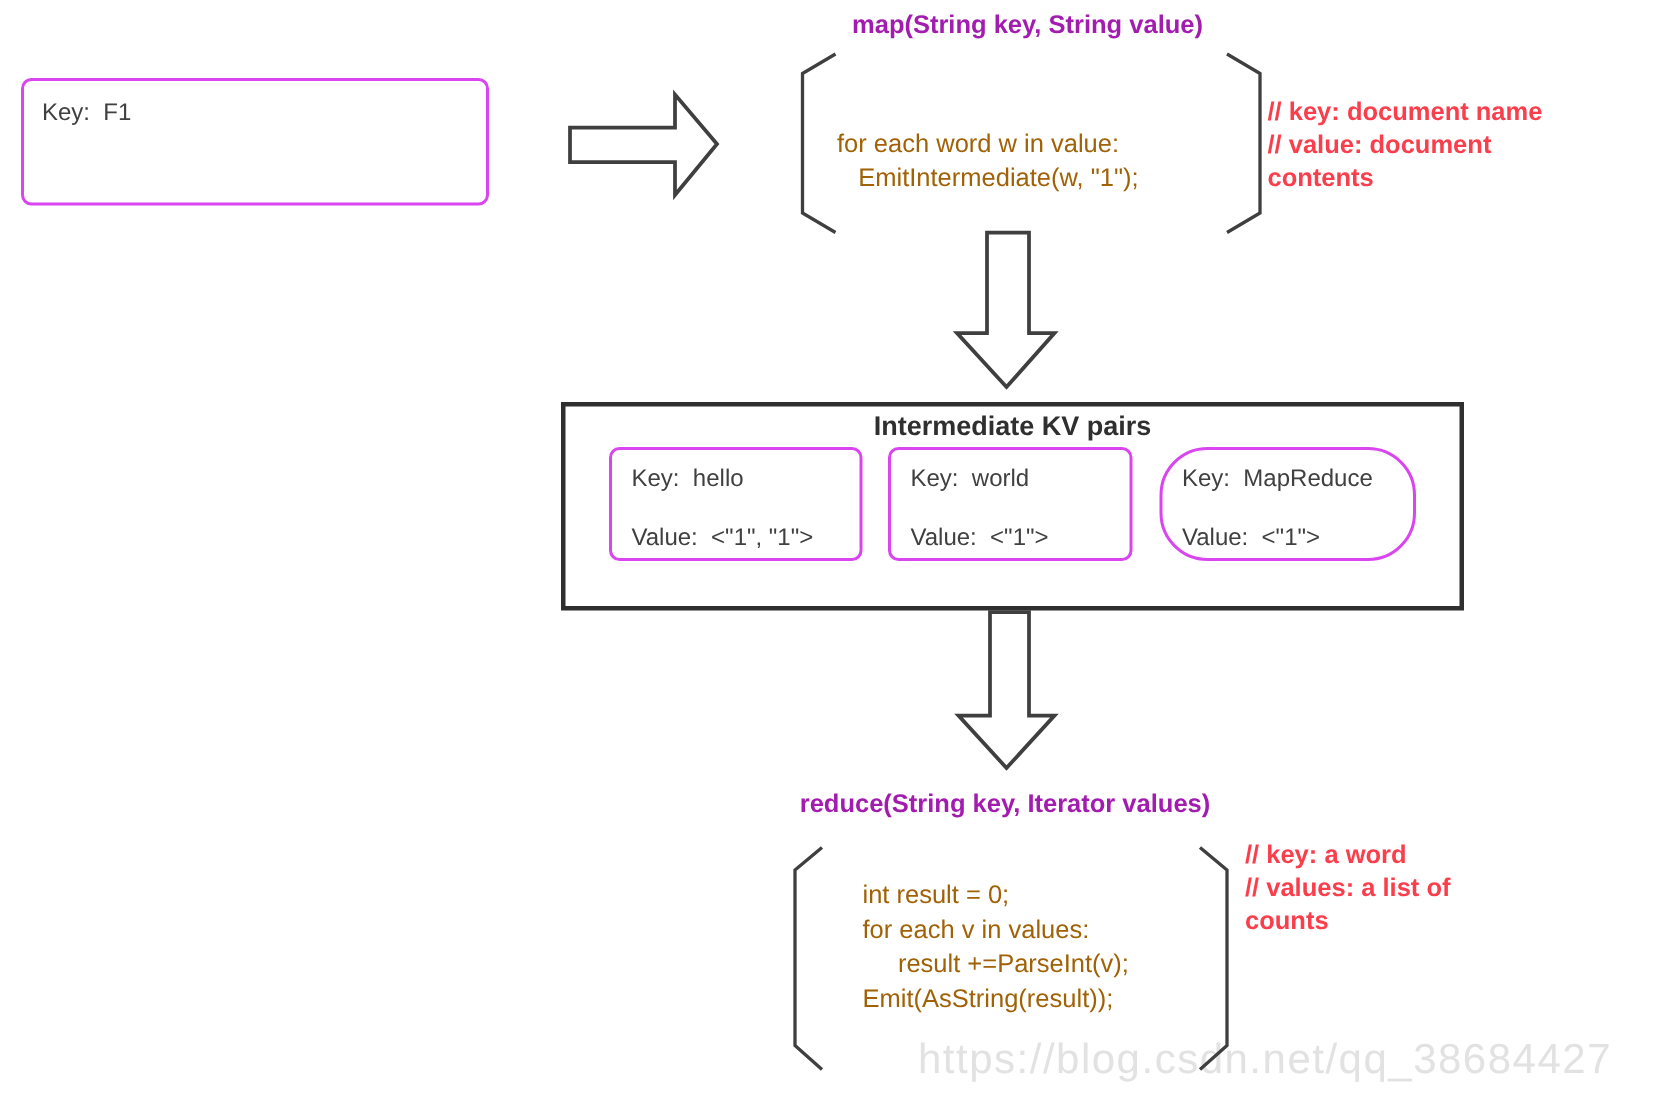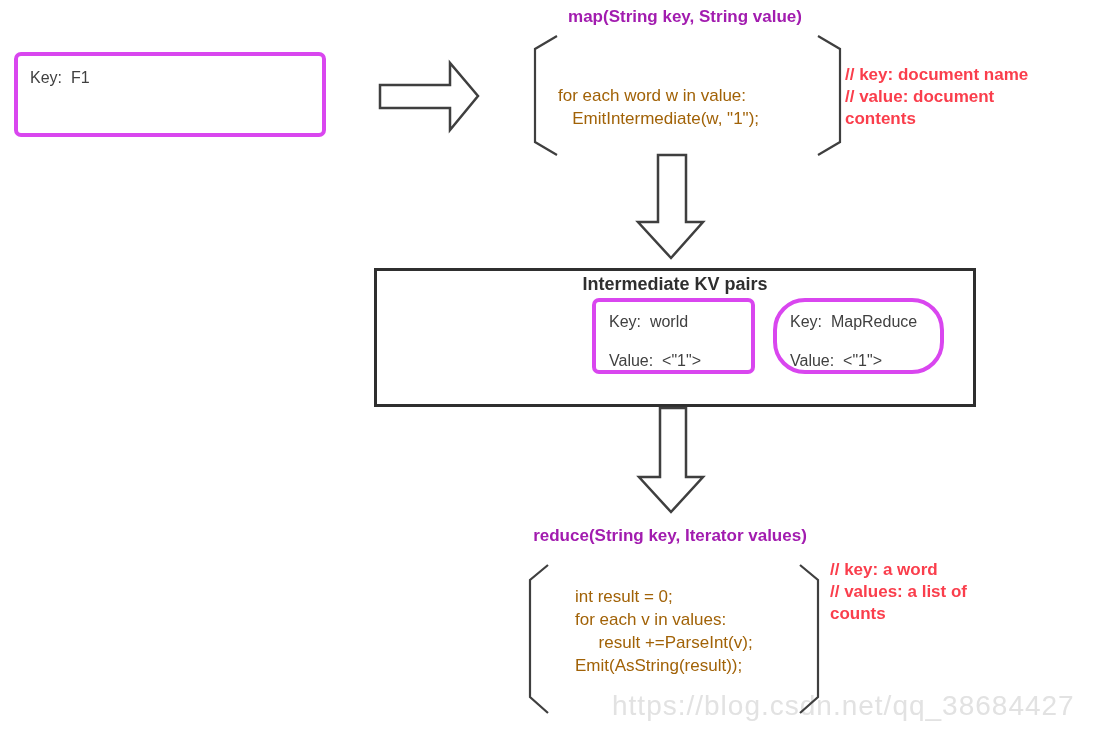--- a/index.html
+++ b/index.html
@@ -1,21 +1,21 @@
 <!DOCTYPE html>
 <html><head>
 <meta charset="utf-8">
 <style>
   html,body{margin:0;padding:0;background:#ffffff;}
   #canvas{
     position:relative;width:1119px;height:733px;background:#ffffff;overflow:hidden;
     font-family:"Liberation Sans","DejaVu Sans",sans-serif;color:#404040;
   }
   .box{
-    position:absolute;border:4px solid #d946ef;border-radius:7px;background:#ffffff;
+    position:absolute;border:2px solid #d946ef;border-radius:7px;background:#ffffff;
     box-sizing:border-box;
   }
   .outer-box{
     position:absolute;border:3px solid #2f2f2f;border-radius:0;background:#ffffff;
     box-sizing:border-box;
   }
   .kv-line{position:absolute;font-size:16px;line-height:19px;color:#404040;white-space:pre;}
   .stage-title{position:absolute;font-weight:bold;font-size:17px;color:#a21caf;text-align:center;}
   .code{position:absolute;font-size:17px;line-height:23px;color:#a16207;white-space:pre;}
   .comment{position:absolute;font-weight:bold;font-size:17px;line-height:22px;color:#fa3e4c;white-space:pre-line;}
@@ -43,20 +43,24 @@
     <div class="stage-title" style="left:520px;top:7px;width:330px;">map(String key, String value)</div>
     <div class="code" style="left:558px;top:84px;">for each word w in value:
    EmitIntermediate(w, "1");</div>
     <div class="comment" style="left:845px;top:64px;width:230px;">// key: document name
 // value: document
 contents</div>
 
     <div class="outer-box" style="left:374px;top:268px;width:602px;height:139px;">
       <div class="inter-title">Intermediate KV pairs</div>
 
+      <div class="box" style="left:29px;top:27px;width:169px;height:76px;">
+        <div class="kv-line" style="left:13px;top:10px;">Key:  hello</div>
+        <div class="kv-line" style="left:13px;top:49px;">Value:  &lt;"1", "1"&gt;</div>
+      </div>
 
       <div class="box" style="left:215px;top:27px;width:163px;height:76px;">
         <div class="kv-line" style="left:13px;top:10px;">Key:  world</div>
         <div class="kv-line" style="left:13px;top:49px;">Value:  &lt;"1"&gt;</div>
       </div>
 
       <div class="box" style="left:396px;top:27px;width:171px;height:76px;border-radius:32px;">
         <div class="kv-line" style="left:13px;top:10px;">Key:  MapReduce</div>
         <div class="kv-line" style="left:13px;top:49px;">Value:  &lt;"1"&gt;</div>
       </div>

